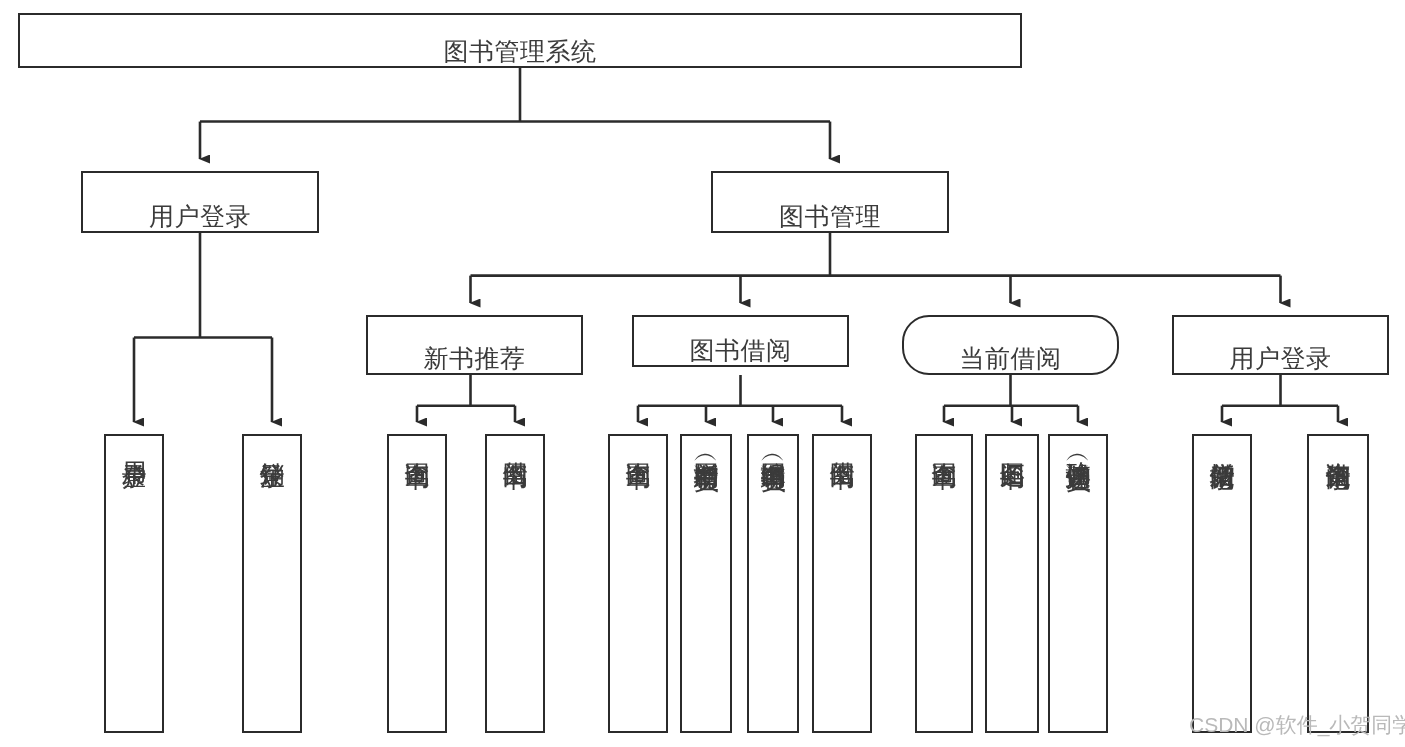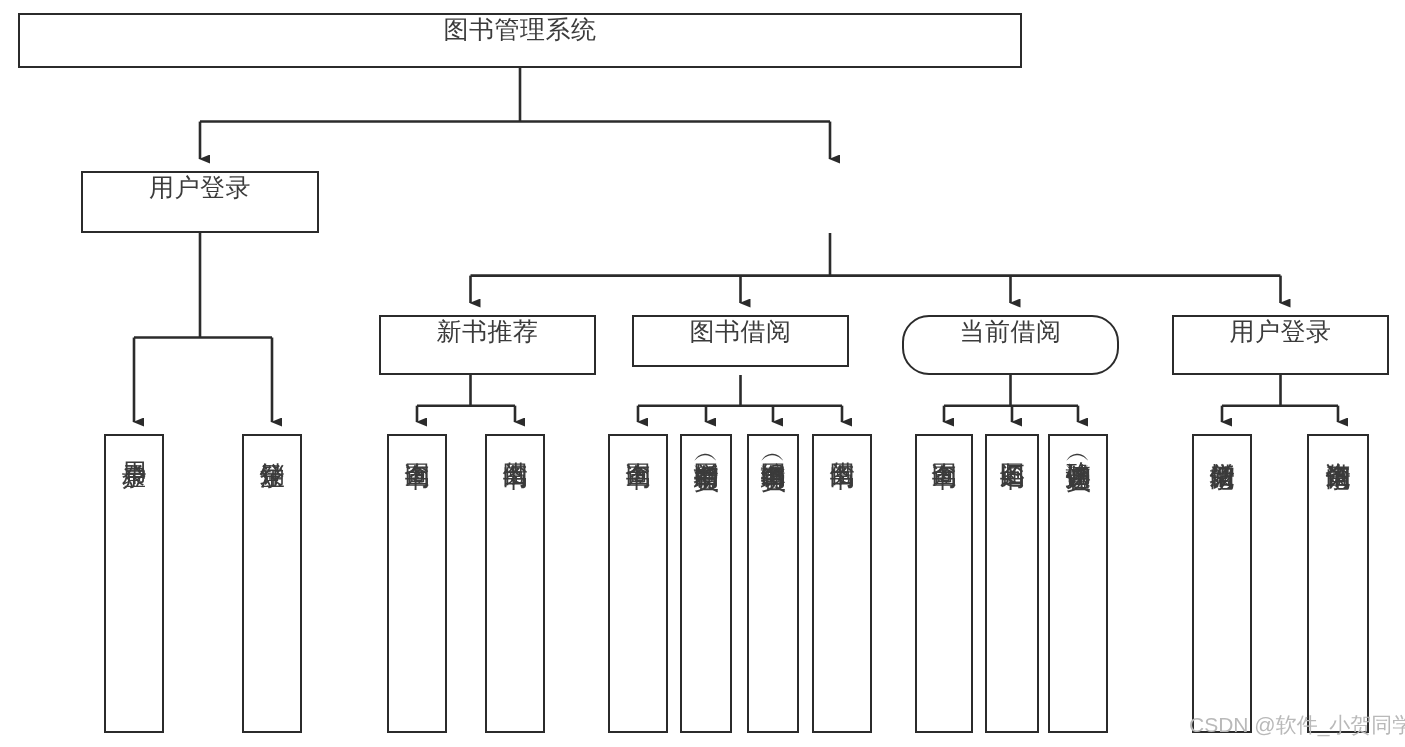--- a/index.html
+++ b/index.html
@@ -23,21 +23,21 @@
     top: 0;
     width: 1405px;
     height: 747px;
   }
   .node {
     position: absolute;
     box-sizing: border-box;
     background: #ffffff;
     border: 2.5px solid #2b2b2b;
     display: flex;
-    align-items: flex-start;
+    align-items: flex-end;
     justify-content: center;
     color: #3b3b3b;
     z-index: 2;
   }
   .node .label {
     text-align: center;
     line-height: 1.15;
     color: #3b3b3b;
     letter-spacing: 0.5px;
   }
@@ -113,22 +113,25 @@
       </g>
   </svg>
 
   <div class="node horizontal" style="left: 18px; top: 13px; width: 1004px; height: 55px;">
     <span class="label">图书管理系统</span>
   </div>
 
   <div class="node horizontal" style="left: 81px; top: 171px; width: 238px; height: 62px;">
     <span class="label">用户登录</span>
   </div>
+  <div class="node horizontal" style="left: 711px; top: 171px; width: 238px; height: 62px;">
+    <span class="label">图书管理</span>
+  </div>
 
-  <div class="node horizontal" style="left: 379px; top: 315px; width: 217px; height: 60px;">
+  <div class="node horizontal" style="left: 366px; top: 315px; width: 217px; height: 60px;">
     <span class="label">新书推荐</span>
   </div>
   <div class="node horizontal" style="left: 632px; top: 315px; width: 217px; height: 52px;">
     <span class="label">图书借阅</span>
   </div>
   <div class="node horizontal" style="left: 902px; top: 315px; width: 217px; height: 60px; border-radius: 27px;">
     <span class="label">当前借阅</span>
   </div>
   <div class="node horizontal" style="left: 1172px; top: 315px; width: 217px; height: 60px;">
     <span class="label">用户登录</span>

